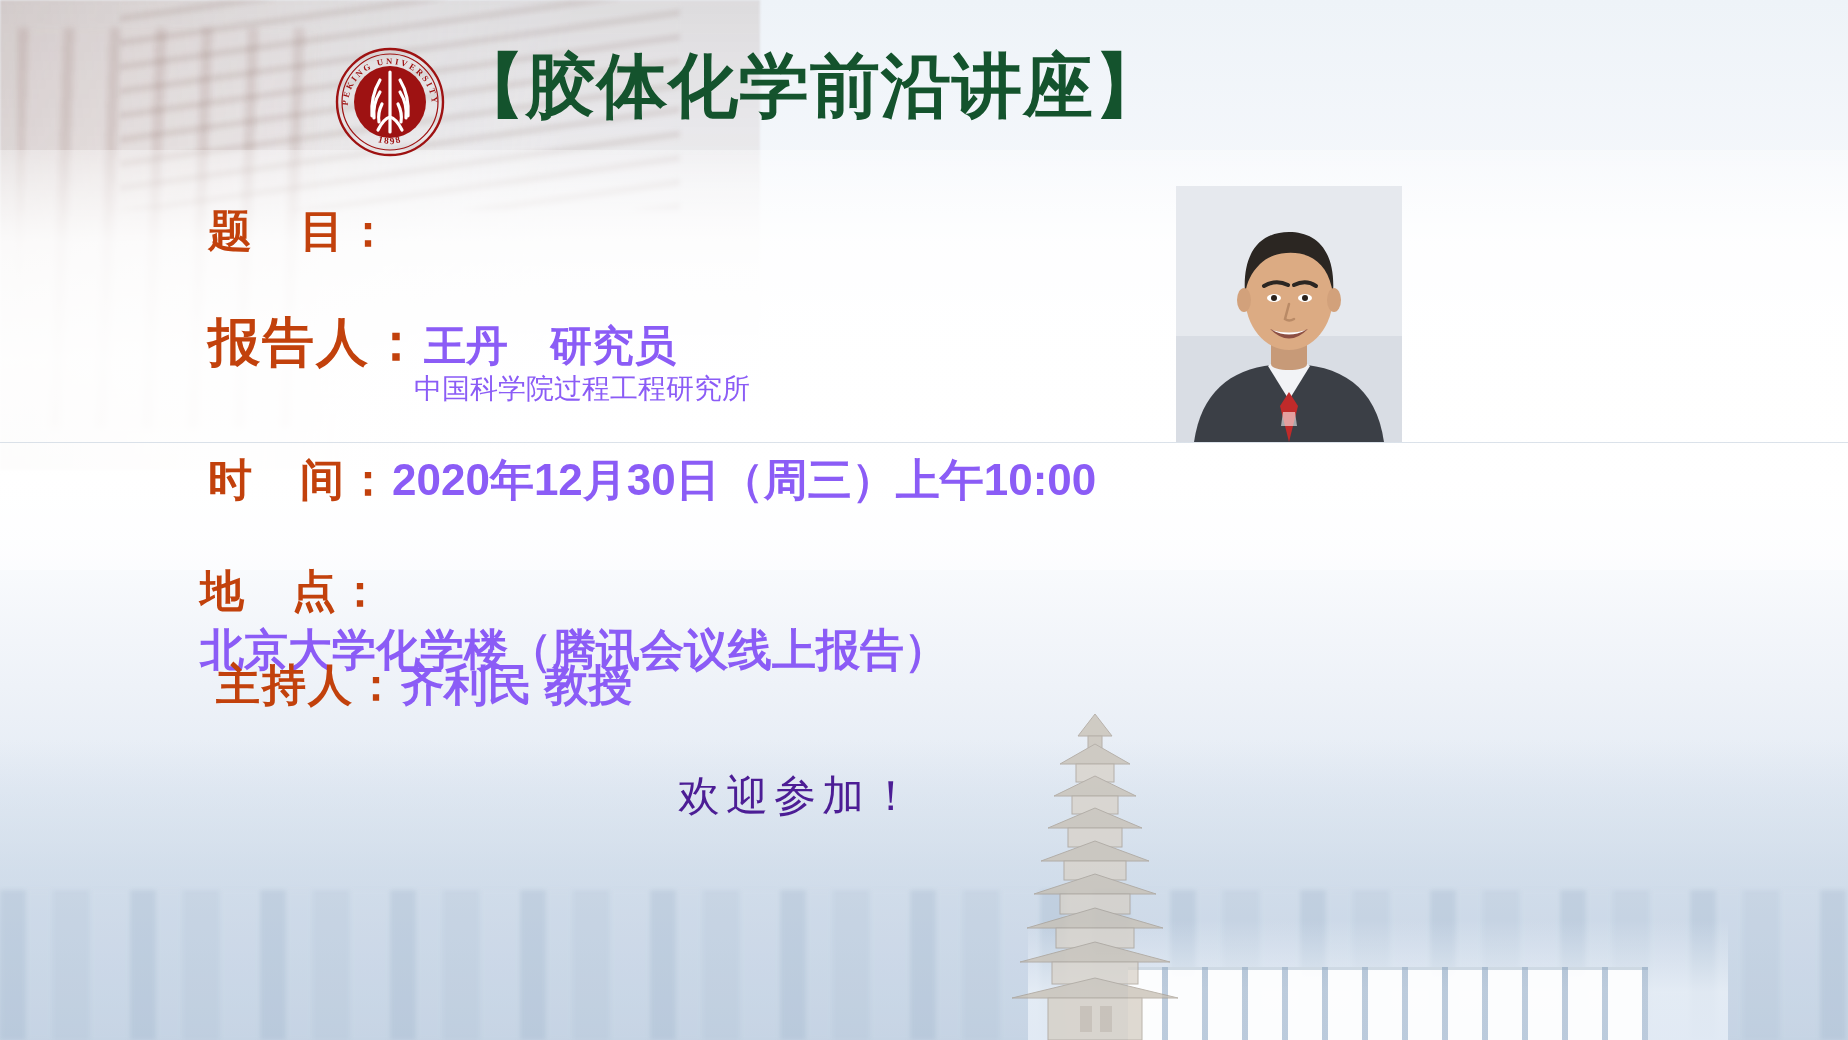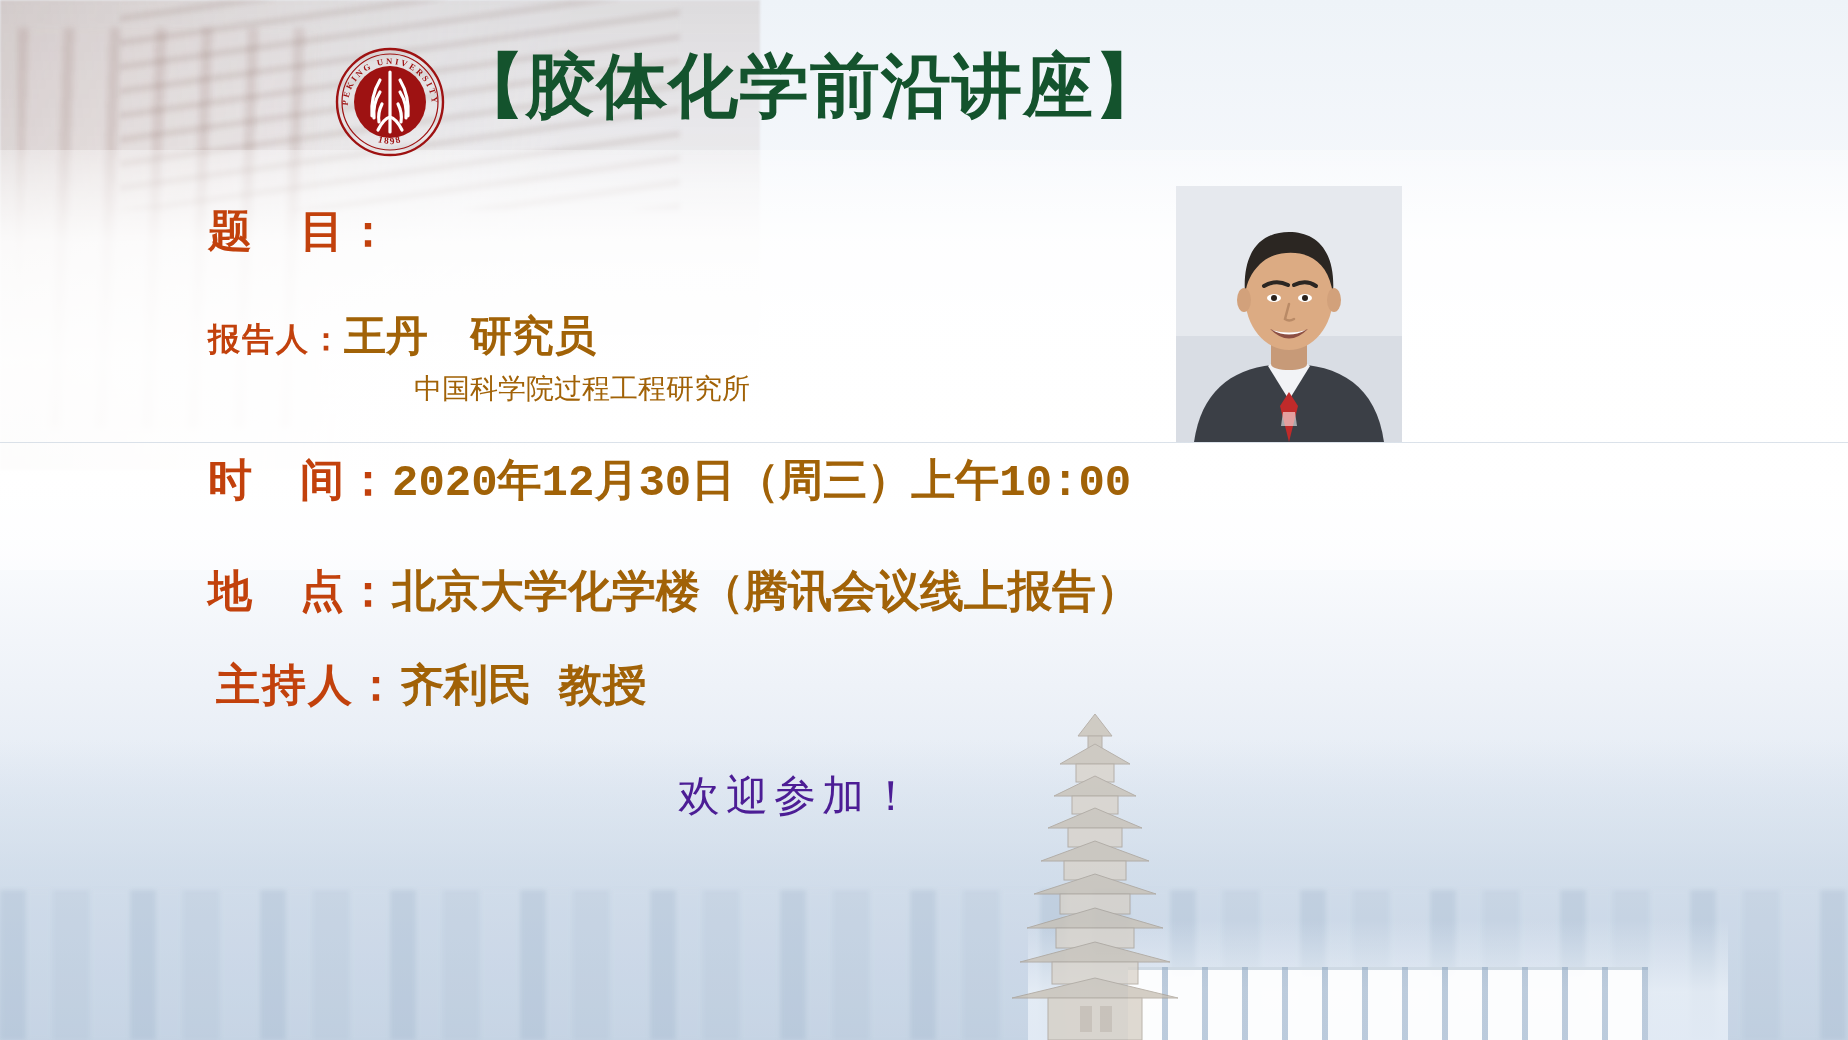--- a/index.html
+++ b/index.html
@@ -103,45 +103,45 @@
   .photo svg{display:block;width:100%;height:100%;}
 
   
   .rows{position:absolute;left:0;top:180px;width:1848px;}
   .row{display:flex;align-items:baseline;white-space:nowrap;}
   .lbl{
     font-family:"Liberation Sans","DejaVu Sans",sans-serif;
     font-weight:bold;color:#c2410c;letter-spacing:2px;
   }
   .val-song{
-    font-family:Liberation Mono, monospace;
-    color:#a16207;
+    font-family:Liberation Sans, sans-serif;
+    color:#8b5cf6;
   }
   .val-hei{
     font-family:"Liberation Sans","DejaVu Sans",sans-serif;
     font-weight:bold;color:#0a0a0a;
   }
 
   
   #row-topic{position:absolute;left:208px;top:22px;}
   #row-topic .lbl{font-size:44px;}
   #row-topic .val-hei{font-size:44px;}
 
   #row-speaker{position:absolute;left:208px;top:128px;}
-  #row-speaker .lbl{font-size:32px;}
+  #row-speaker .lbl{font-size:52px;}
   #row-speaker .val-song{font-size:42px;font-weight:bold;}
 
   #row-affil{position:absolute;left:414px;top:190px;}
   #row-affil .val-song{font-size:28px;}
 
   #row-time{position:absolute;left:208px;top:271px;}
   #row-time .lbl{font-size:44px;}
   #row-time .val-song{font-size:44px;font-weight:bold;}
 
-  #row-place{position:absolute;left:208px;top:382px;}
+  #row-place{position:absolute;left:200px;top:382px;flex-direction:column;}
   #row-place .lbl{font-size:44px;}
   #row-place .val-song{font-size:44px;font-weight:bold;}
 
   #row-host{position:absolute;left:208px;top:476px;}
   #row-host .lbl{font-size:44px;margin-left:8px;}
   #row-host .val-song{font-size:44px;font-weight:bold;}
 
   #welcome{
     position:absolute;left:678px;top:588px;
     font-family:"Liberation Serif","DejaVu Serif",serif;

